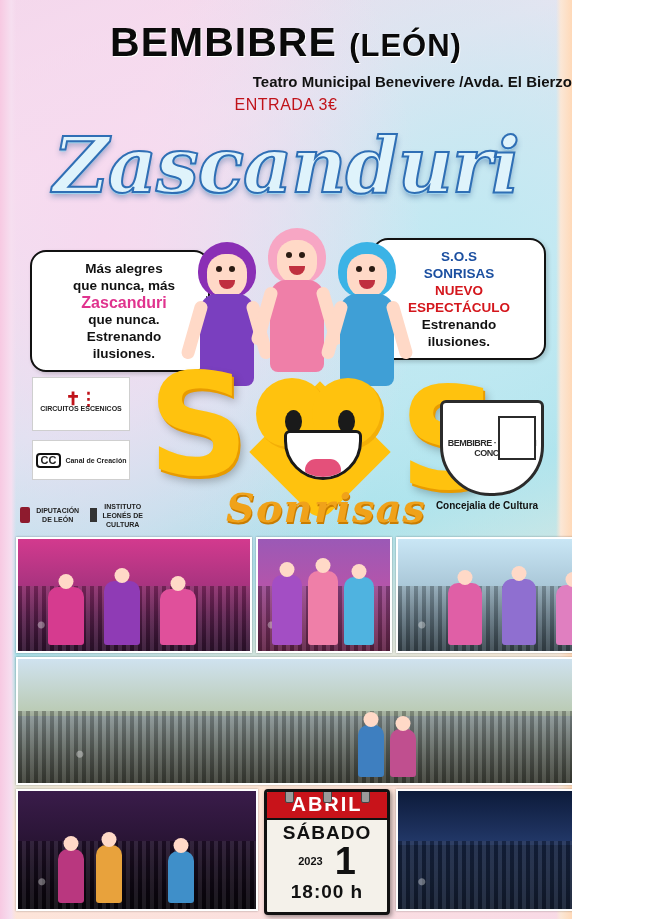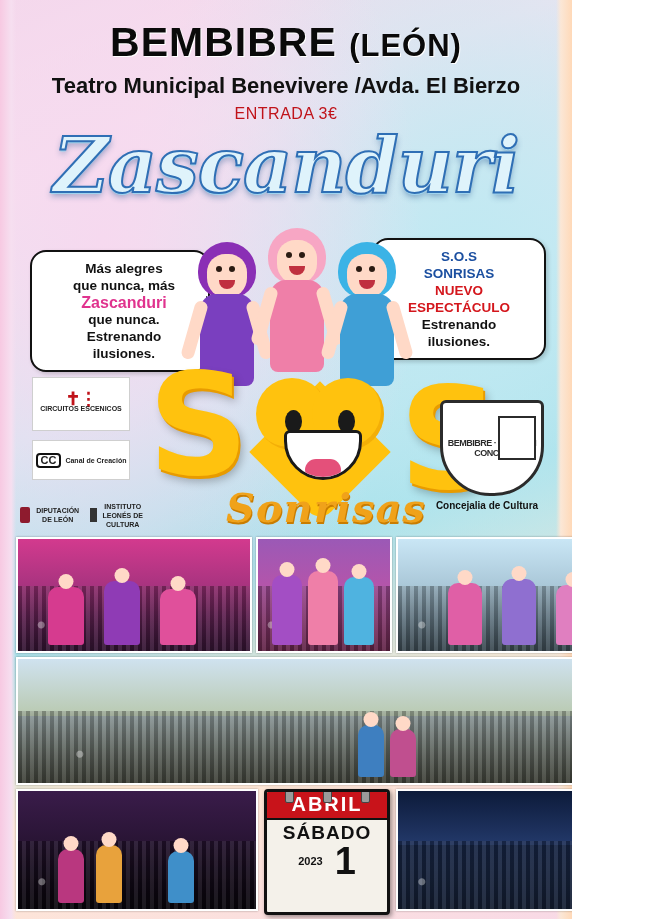--- a/index.html
+++ b/index.html
@@ -26,21 +26,21 @@
 
   
   .header{position:absolute;left:0;right:0;top:20px;text-align:center;}
   .town{
     font-weight:bold;letter-spacing:1px;color:#0a0a0a;
     font-size:41px;line-height:44px;
     text-shadow:1px 1px 0 #ffffff;
   }
   .town .prov{font-size:31px;}
   .venue{
-    margin-top:5px;font-weight:bold;font-size:22px;color:#111;
+    margin-top:5px;font-weight:bold;font-size:15px;color:#111;text-align:right;
   }
   .price{
     margin-top:6px;font-weight:normal;font-size:16px;color:#c0131a;letter-spacing:.5px;
   }
 
   
   .title-wrap{
     position:absolute;left:0;right:0;top:128px;text-align:center;
   }
   .title{
@@ -417,14 +417,15 @@
       <div class="ring" style="left:18px;"></div>
       <div class="ring" style="left:56px;"></div>
       <div class="ring" style="left:94px;"></div>
     </div>
     <div class="month">ABRIL</div>
     <div class="dow">SÁBADO</div>
     <div class="row">
       <span class="year">2023</span>
       <span class="day">1</span>
     </div>
+    <div class="time">18:00 h</div>
   </div>
 </div>
 
 </body></html>

